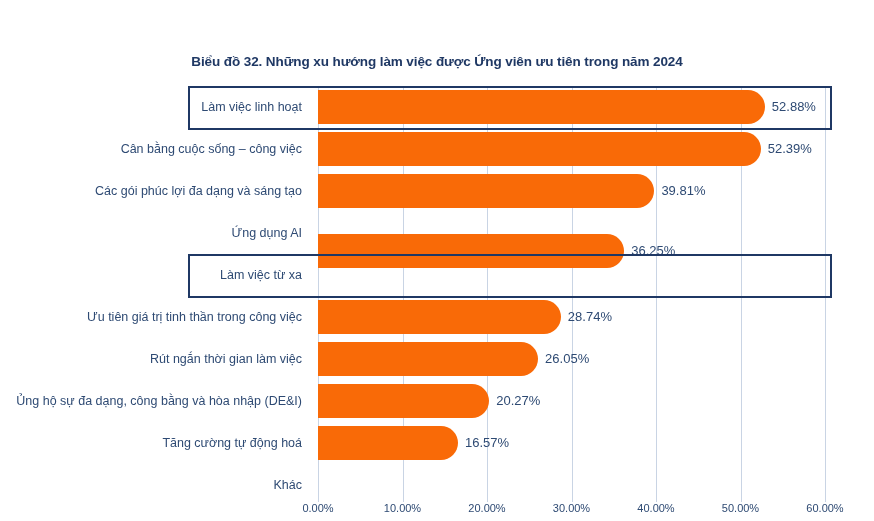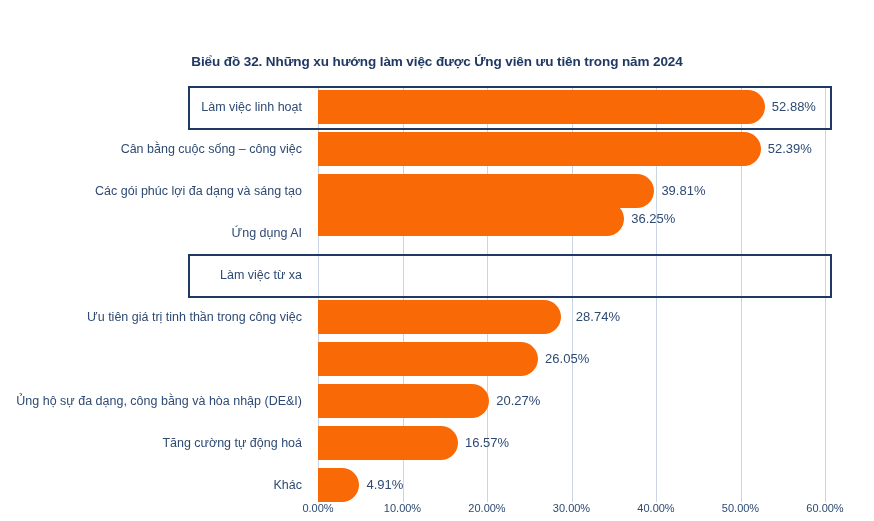--- a/index.html
+++ b/index.html
@@ -144,20 +144,21 @@
 
   <div id="chart-title">Biểu đồ 32. Những xu hướng làm việc được Ứng viên ưu tiên trong năm 2024</div>
 
   <div id="cat-labels">
       <div class="cat-label" style="top: 2px;">Làm việc linh hoạt</div>
       <div class="cat-label" style="top: 44px;">Cân bằng cuộc sống – công việc</div>
       <div class="cat-label" style="top: 86px;">Các gói phúc lợi đa dạng và sáng tạo</div>
       <div class="cat-label" style="top: 128px; margin-left: 25px;">Ứng dụng AI</div>
       <div class="cat-label" style="top: 170px;">Làm việc từ xa</div>
       <div class="cat-label" style="top: 212px;">Ưu tiên giá trị tinh thần trong công việc</div>
+      <div class="cat-label" style="top: 254px;">Rút ngắn thời gian làm việc</div>
       <div class="cat-label" style="top: 338px;">Tăng cường tự động hoá</div>
       <div class="cat-label" style="top: 296px;">Ủng hộ sự đa dạng, công bằng và hòa nhập (DE&amp;I)</div>
       <div class="cat-label" style="top: 380px;">Khác</div>
     </div>
 
   <div id="plot">
       <div class="gridline axis0" style="left: 0px;"></div>
       <div class="gridline" style="left: 84.5px;"></div>
       <div class="gridline" style="left: 169px;"></div>
       <div class="gridline" style="left: 253.5px;"></div>
@@ -169,43 +170,39 @@
         <div class="bar-value" style="left: 446.836px;">52.88%</div>
       </div>
       <div class="bar-row" style="top: 42px;">
         <div class="bar" style="width: 442.695px; background: rgb(249, 106, 7);"></div>
         <div class="bar-value" style="left: 442.695px;">52.39%</div>
       </div>
       <div class="bar-row" style="top: 84px;">
         <div class="bar" style="width: 336.394px; background: rgb(249, 106, 7);"></div>
         <div class="bar-value" style="left: 336.394px;">39.81%</div>
       </div>
-      <div class="bar-row" style="top: 112px;">
+      <div class="bar-row" style="top: 144px;">
         <div class="bar" style="width: 306.312px; background: rgb(249, 106, 7);"></div>
         <div class="bar-value" style="left: 306.312px;">36.25%</div>
       </div>
       <div class="bar-row" style="top: 210px;">
         <div class="bar" style="width: 242.853px; background: rgb(249, 106, 7);"></div>
-        <div class="bar-value" style="left: 242.853px; margin-left: 8px;">28.74%</div>
+        <div class="bar-value" style="left: 242.853px;">28.74%</div>
       </div>
       <div class="bar-row" style="top: 252px;">
         <div class="bar" style="width: 220.122px; background: rgb(249, 106, 7);"></div>
         <div class="bar-value" style="left: 220.122px;">26.05%</div>
       </div>
       <div class="bar-row" style="top: 294px; text-decoration: underline;">
         <div class="bar" style="width: 171.281px; background: rgb(249, 106, 7);"></div>
         <div class="bar-value" style="left: 171.281px;">20.27%</div>
       </div>
       <div class="bar-row" style="top: 336px;">
         <div class="bar" style="width: 140.016px; background: rgb(249, 106, 7);"></div>
         <div class="bar-value" style="left: 140.016px;">16.57%</div>
-      </div>
-      <div class="bar-row" style="top: 378px;">
-        <div class="bar" style="width: 41.4895px; background: rgb(249, 106, 7);"></div>
-        <div class="bar-value" style="left: 41.4895px;">4.91%</div>
       </div>
     </div>
 
   <div id="xaxis">
       <div class="xtick" style="left: 0px;">0.00%</div>
       <div class="xtick" style="left: 84.5px;">10.00%</div>
       <div class="xtick" style="left: 169px;">20.00%</div>
       <div class="xtick" style="left: 253.5px;">30.00%</div>
       <div class="xtick" style="left: 338px;">40.00%</div>
       <div class="xtick" style="left: 422.5px;">50.00%</div>

